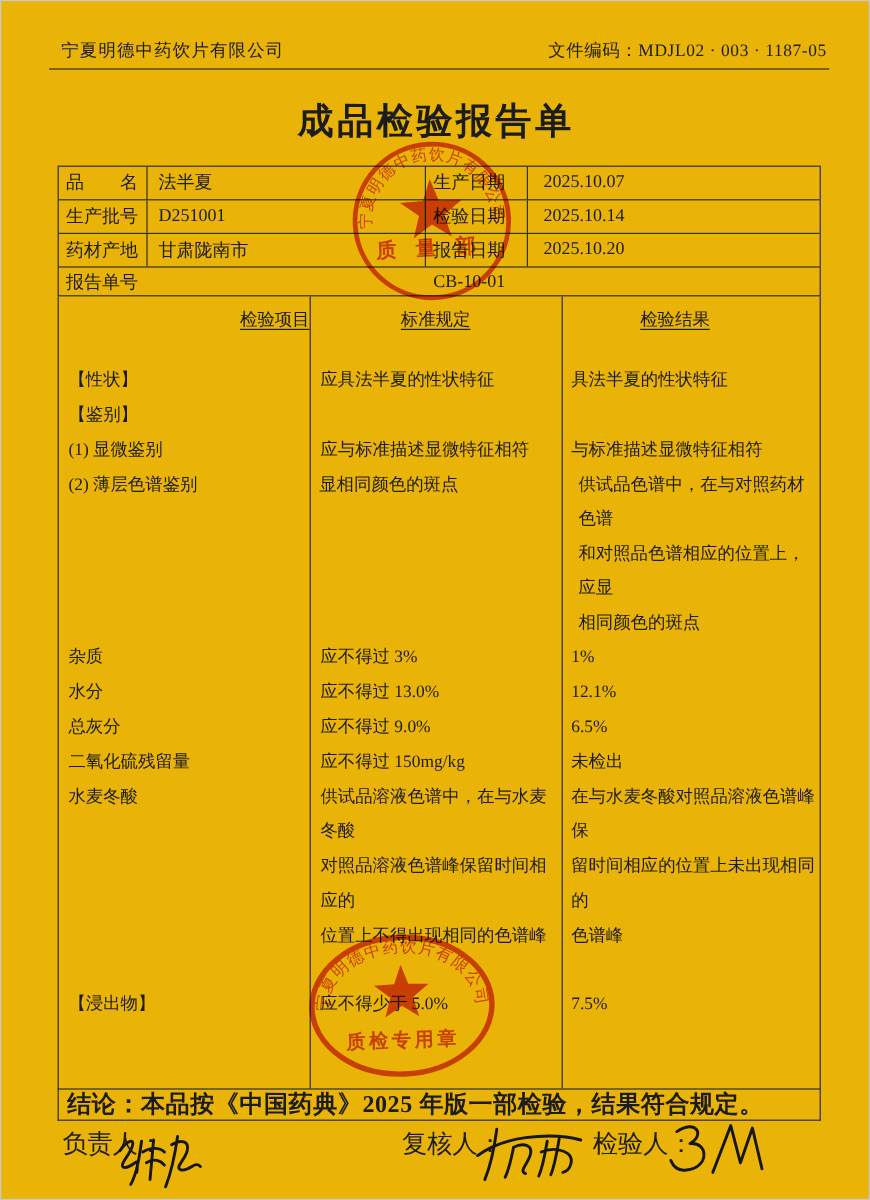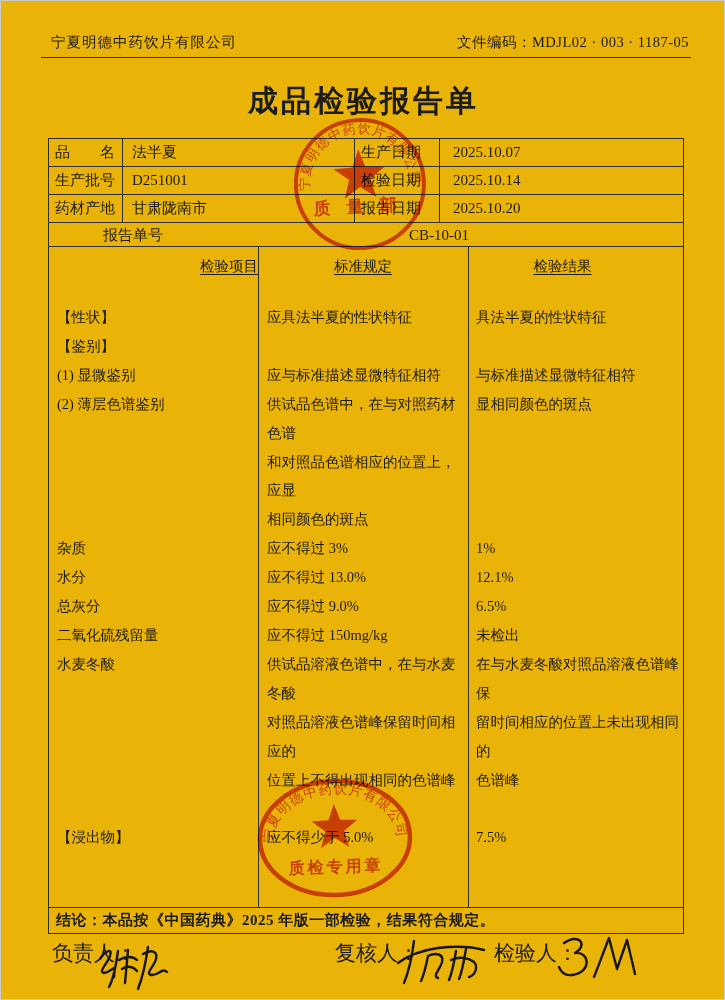--- a/index.html
+++ b/index.html
@@ -12,21 +12,21 @@
   .phead{position:absolute;top:32px;left:40px;right:35px;height:22px;font-size:14.5px;}
   .phead .company{position:absolute;left:10px;top:0;letter-spacing:1px;}
   .phead .doccode{position:absolute;right:0;top:0;letter-spacing:.5px;}
   .headline{position:absolute;top:56px;left:40px;width:650px;height:0;border-top:1.6px solid #2e2e2e;}
   .title{position:absolute;top:80px;left:0;width:725px;text-align:center;
          font-size:30px;font-weight:bold;letter-spacing:3px;}
   
   .info{position:absolute;top:137px;left:47px;width:636px;height:109px;
         border:1px solid #2f2f2f;box-sizing:border-box;font-size:15px;}
   .irow{display:flex;height:28px;border-bottom:1px solid #2f2f2f;box-sizing:border-box;}
-  .irow:last-child{border-bottom:none;height:24px;margin-left:48px;}
+  .irow:last-child{border-bottom:none;height:24px;}
   .icell{box-sizing:border-box;display:flex;align-items:center;padding-left:6px;white-space:pre;}
   .ic1{width:74px;border-right:1px solid #2f2f2f;font-family:Liberation Serif, serif;}
   .ic2{width:232px;border-right:1px solid #2f2f2f;padding-left:9px;}
   .ic3{width:85px;border-right:1px solid #2f2f2f;}
   .ic4{flex:1;padding-left:13px;font-family:"Liberation Serif",serif;}
   .reportrow{position:relative;display:flex;align-items:center;}
   .reportno{position:absolute;left:312px;top:0;height:100%;display:flex;align-items:center;}
   
   .main{position:absolute;top:246px;left:47px;width:636px;height:661px;
         border-left:1px solid #2f2f2f;border-right:1px solid #2f2f2f;border-bottom:1px solid #2f2f2f;
@@ -40,21 +40,21 @@
   .mh2{width:210px;} .mh3{flex:1;padding-right:26px;}
   .mbody{padding-top:17px;}
   .trow{display:flex;}
   .cell{box-sizing:border-box;line-height:28.9px;min-height:28.9px;white-space:pre-line;}
   .c1{width:209px;padding-left:8px;}
   .c2{width:210px;padding-left:9px;}
   .c3{flex:1;padding-left:8px;}
   
   .conclusion{position:absolute;top:907px;left:47px;width:636px;height:26px;box-sizing:border-box;
       border-left:1px solid #2f2f2f;border-right:1px solid #2f2f2f;border-bottom:1px solid #2f2f2f;
-      display:flex;align-items:center;padding-left:7px;font-size:15px;font-weight:bold;letter-spacing:.5px;}
+      display:flex;align-items:center;padding-left:7px;font-size:20px;font-weight:bold;letter-spacing:.5px;}
   
   .signoff{position:absolute;top:930px;left:49px;width:636px;height:70px;font-size:21px;}
   .slabel{position:absolute;top:8px;}
   .sl1{left:2px;} .sl2{left:285px;} .sl3{left:444px;}
   .sig{position:absolute;}
   .sig path{fill:none;stroke:#161616;stroke-width:2.4;stroke-linecap:round;stroke-linejoin:round;}
   .sig1{left:38px;top:6px;} .sig2{left:338px;top:0px;} .sig3{left:500px;top:-4px;}
   
   .stamp{position:absolute;mix-blend-mode:multiply;opacity:.88;}
   .stamp-top{left:286px;top:112px;transform:rotate(-3deg);}
@@ -120,24 +120,24 @@
         <div class="cell c2"></div>
         <div class="cell c3"></div>
       </div>
       <div class="trow">
         <div class="cell c1">(1) 显微鉴别</div>
         <div class="cell c2">应与标准描述显微特征相符</div>
         <div class="cell c3">与标准描述显微特征相符</div>
       </div>
       <div class="trow">
         <div class="cell c1">(2) 薄层色谱鉴别</div>
+        <div class="cell c3">显相同颜色的斑点</div>
         <div class="cell c2">供试品色谱中，在与对照药材色谱
 和对照品色谱相应的位置上，应显
 相同颜色的斑点</div>
-        <div class="cell c3">显相同颜色的斑点</div>
       </div>
       <div class="trow">
         <div class="cell c1">杂质</div>
         <div class="cell c2">应不得过 3%</div>
         <div class="cell c3">1%</div>
       </div>
       <div class="trow">
         <div class="cell c1">水分</div>
         <div class="cell c2">应不得过 13.0%</div>
         <div class="cell c3">12.1%</div>

